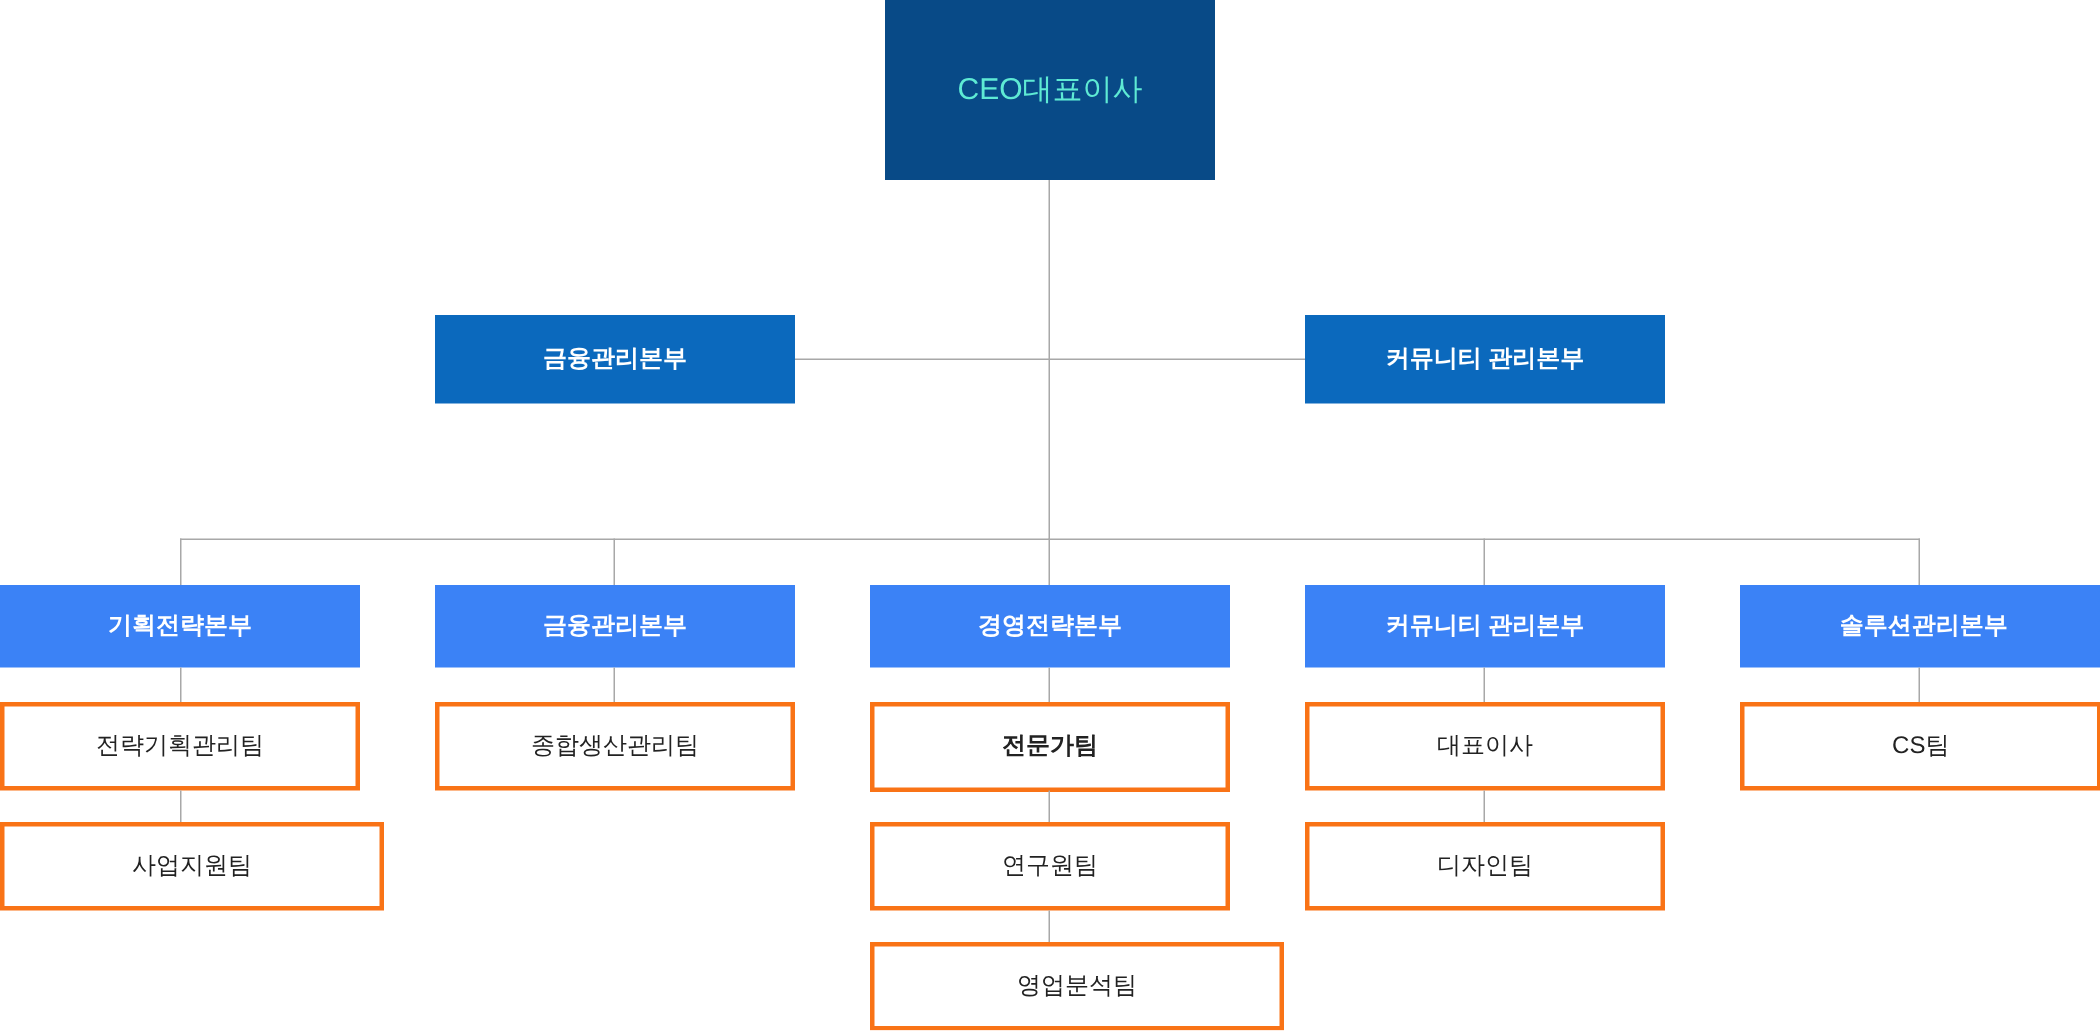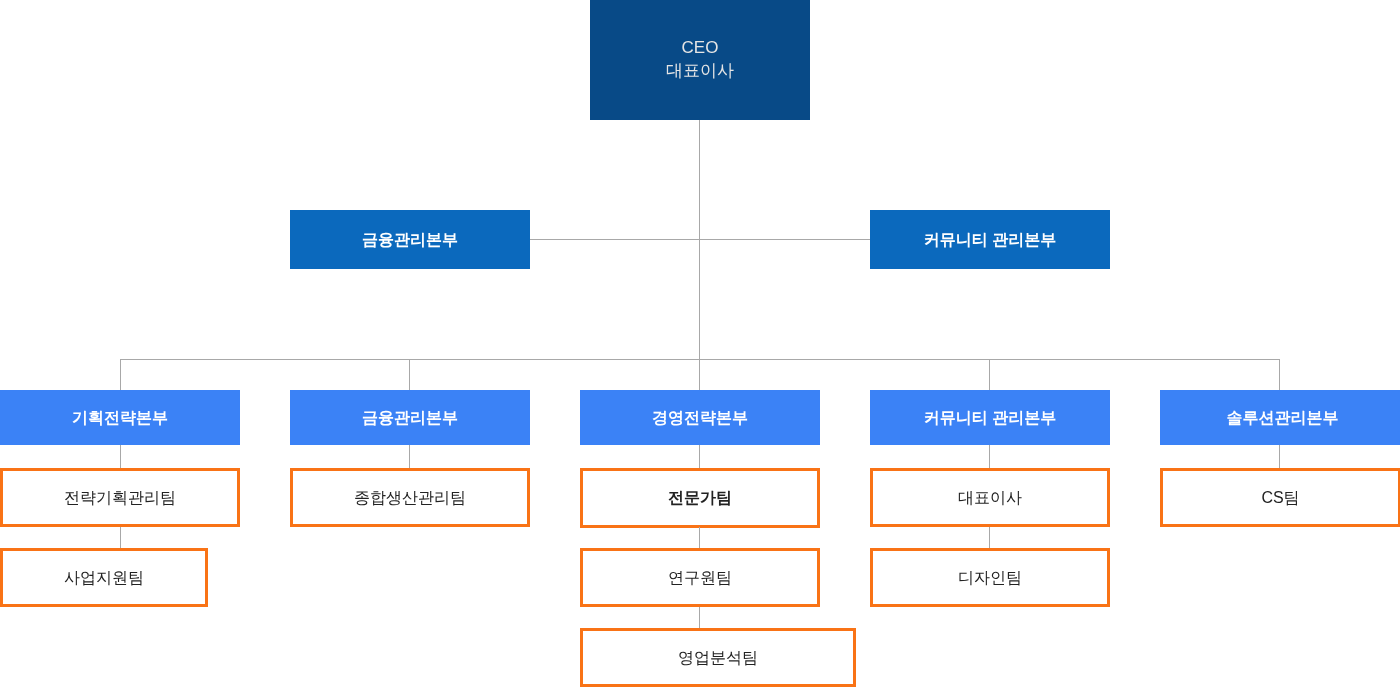--- a/index.html
+++ b/index.html
@@ -38,24 +38,24 @@
     box-sizing: border-box;
     display: flex;
     align-items: center;
     justify-content: center;
     text-align: center;
     line-height: 1.35;
   }
 
   .box-ceo {
     background: #084a87;
-    color: #e5e5e5;
-    font-size: 17px;
+    color: #5eead4;
+    font-size: 20px;
     font-weight: 400;
-    flex-direction: column;
+    flex-direction: row;
   }
   .box-ceo .ceo-line {
     display: block;
   }
 
   .box-div2 {
     background: #0b69bd;
     color: #ffffff;
     font-size: 16px;
     font-weight: 700;
@@ -99,21 +99,21 @@
   <div class="line-v" style="left:120px; top:359px; height:31px;"></div>
   <div class="line-v" style="left:409px; top:359px; height:31px;"></div>
   <div class="line-v" style="left:699px; top:359px; height:31px;"></div>
   <div class="line-v" style="left:989px; top:359px; height:31px;"></div>
   <div class="line-v" style="left:1279px; top:359px; height:31px;"></div>
 
   <div class="box box-div3" style="left:0px; top:390px; width:240px; height:55px;">기획전략본부</div>
   <div class="line-v" style="left:120px; top:445px; height:23px;"></div>
   <div class="box box-team" style="left:0px; top:468px; width:240px; height:59px;">전략기획관리팀</div>
   <div class="line-v" style="left:120px; top:527px; height:21px;"></div>
-  <div class="box box-team" style="left:0px; top:548px; width:208px; height:59px;">사업지원팀</div>
+  <div class="box box-team" style="left:0px; top:548px; width:256px; height:59px;">사업지원팀</div>
 
   <div class="box box-div3" style="left:290px; top:390px; width:240px; height:55px;">금융관리본부</div>
   <div class="line-v" style="left:409px; top:445px; height:23px;"></div>
   <div class="box box-team" style="left:290px; top:468px; width:240px; height:59px;">종합생산관리팀</div>
 
   <div class="box box-div3" style="left:580px; top:390px; width:240px; height:55px;">경영전략본부</div>
   <div class="line-v" style="left:699px; top:445px; height:23px;"></div>
   <div class="box box-team" style="left:580px; top:468px; width:240px; height:60px;font-weight:bold;">전문가팀</div>
   <div class="line-v" style="left:699px; top:527px; height:21px;"></div>
   <div class="box box-team" style="left:580px; top:548px; width:240px; height:59px;">연구원팀</div>

